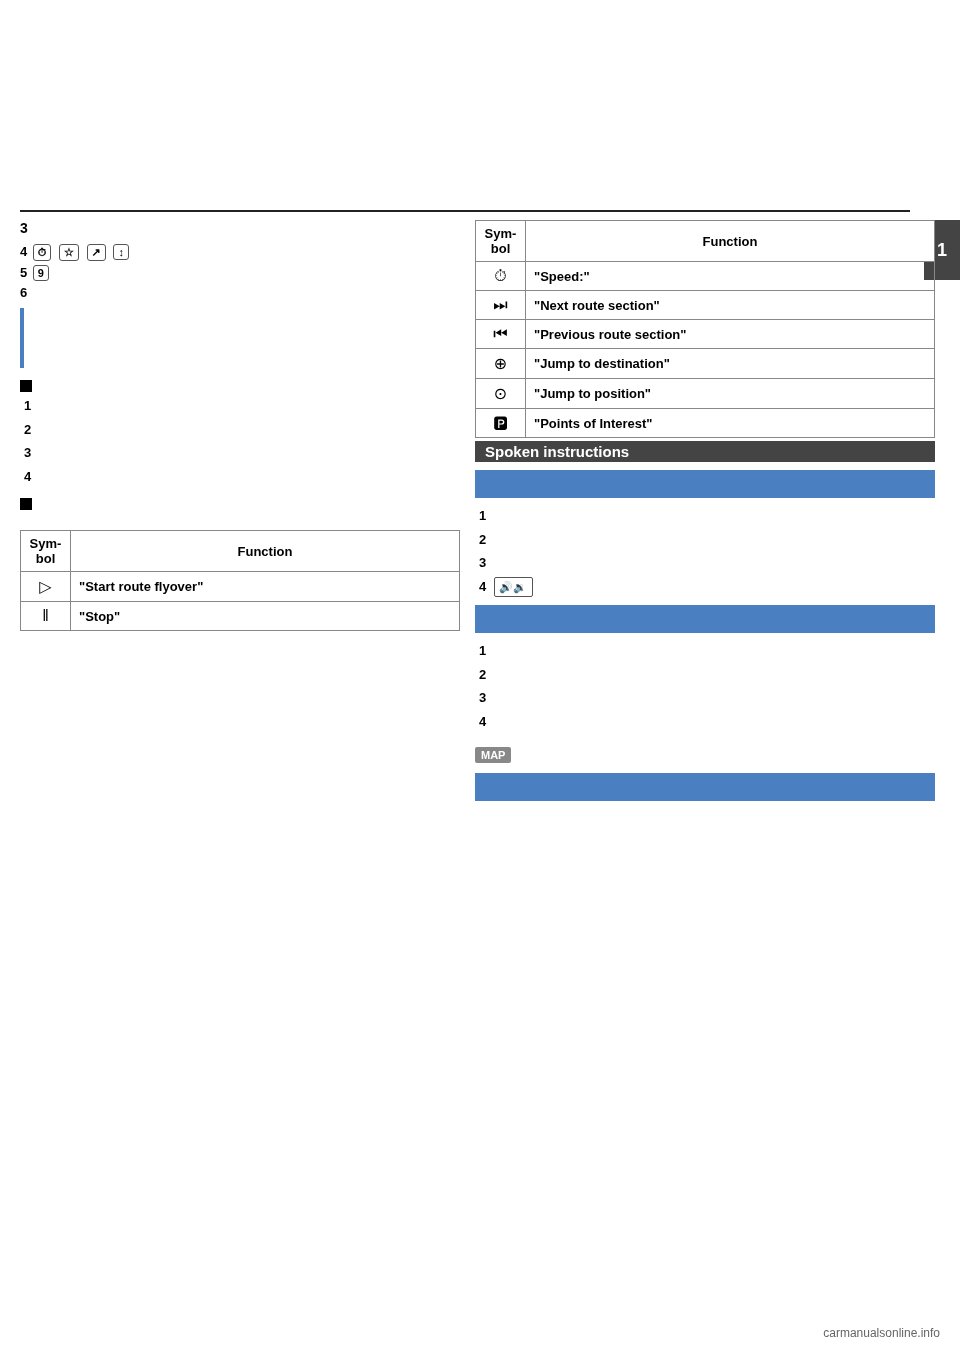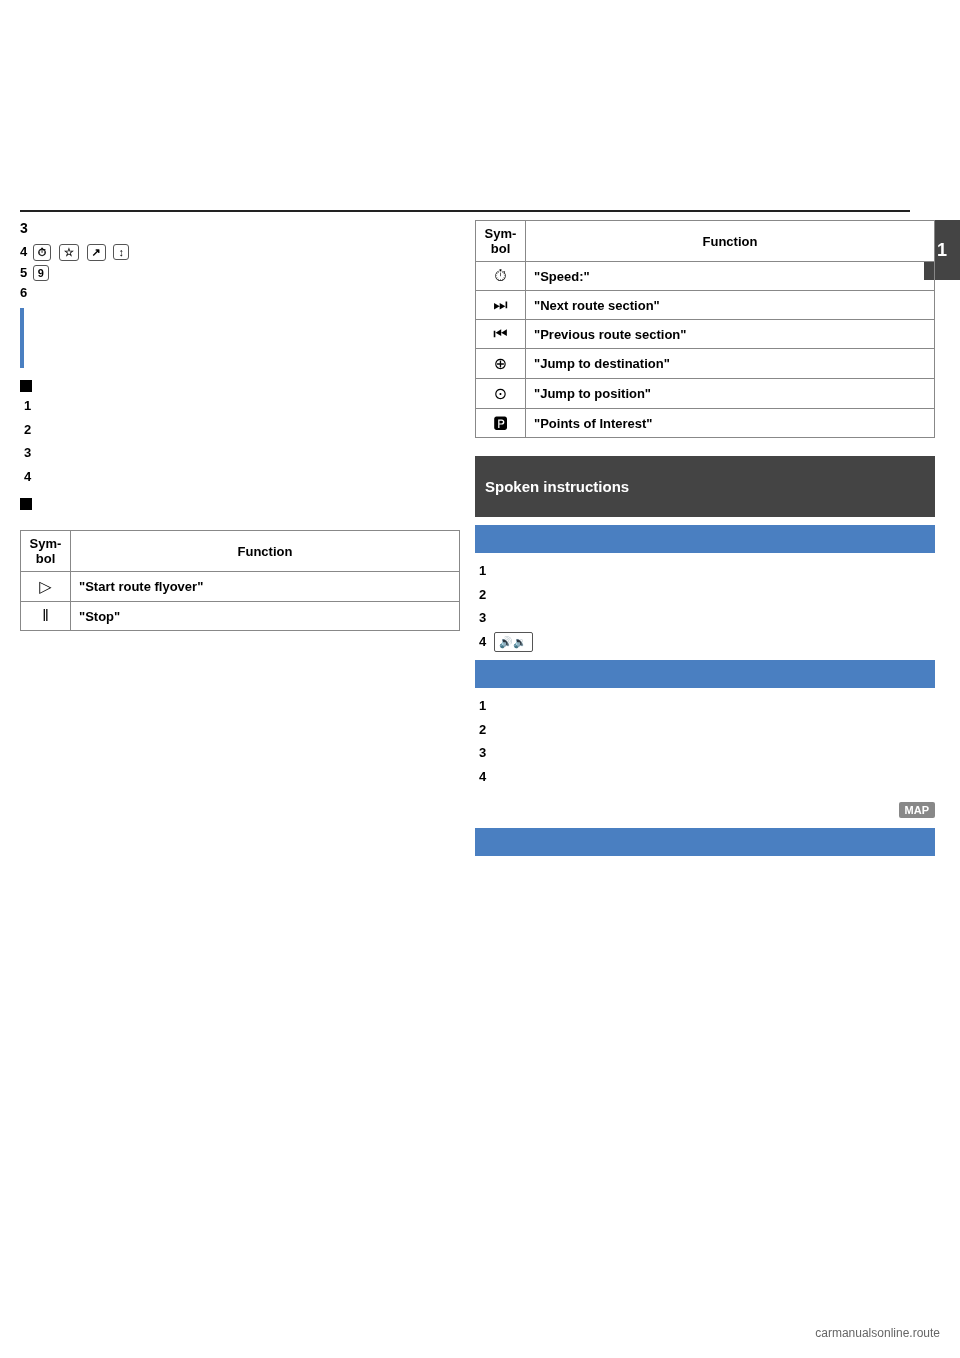--- a/index.html
+++ b/index.html
@@ -60,21 +60,21 @@
       position: absolute;
       left: 475px;
       top: 220px;
       width: 460px;
     }
 
     
     .func-table {
       border-collapse: collapse;
       width: 100%;
-      margin-bottom: 18px;
+      margin-bottom: 3px;
       font-size: 13px;
     }
     .func-table th, .func-table td {
       border: 1px solid #888;
       padding: 5px 8px;
       vertical-align: middle;
     }
     .func-table th {
       background: #fff;
       font-weight: bold;
@@ -88,21 +88,21 @@
     .func-table td.func-col {
       font-weight: bold;
     }
 
     
     .section-bar {
       background: #444;
       color: #fff;
       font-size: 15px;
       font-weight: bold;
-      padding: 22px 10px;
+      padding: 2px 10px;
       margin-bottom: 8px;
     }
 
     
     .blue-bar {
       background: #4a7fc1;
       color: #fff;
       padding: 6px 10px;
       margin-bottom: 8px;
       font-size: 13px;
@@ -353,27 +353,27 @@
 
     <div class="blue-bar" style="margin-top:8px;">
       <span></span>
     </div>
 
     <div class="num-item"><strong>1</strong></div>
     <div class="num-item"><strong>2</strong></div>
     <div class="num-item"><strong>3</strong></div>
     <div class="num-item"><strong>4</strong></div>
 
-    <div style="margin-top: 16px; margin-bottom: 4px; text-align: right;">
+    <div style="margin-top: 16px; margin-bottom: 4px;">
       <span class="map-btn">MAP</span>
     </div>
 
     <div class="blue-bar">
       <span></span>
     </div>
 
   </div>
 
   <div class="footer-logo">
-    <span>carmanualsonline.route</span>
+    <span>carmanualsonline.info</span>
   </div>
 
 </div>
 
 </body></html>

